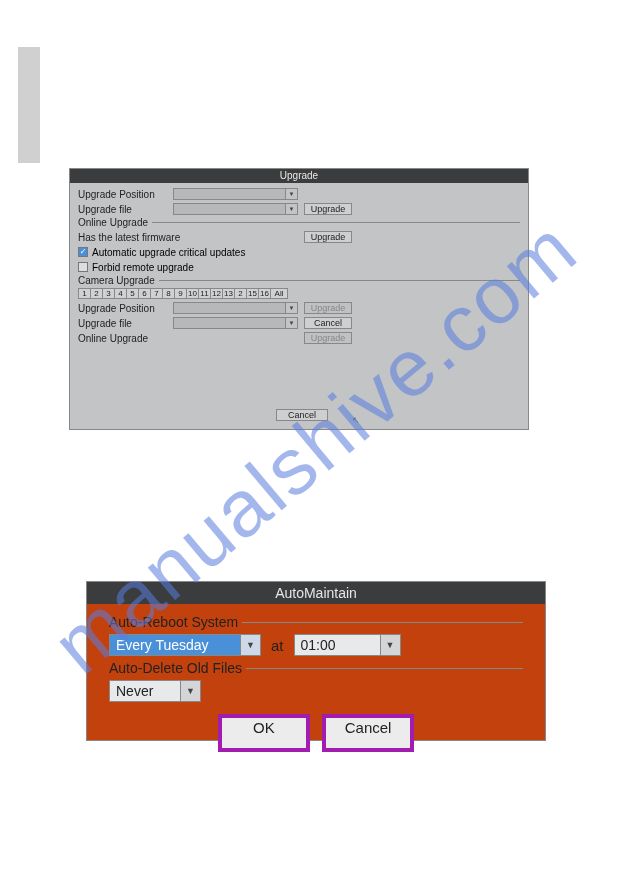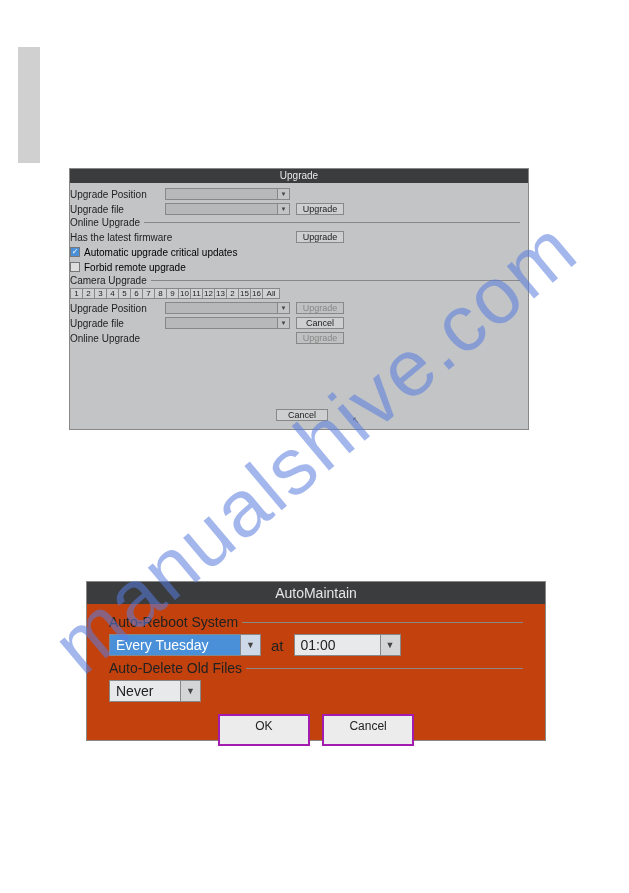--- a/index.html
+++ b/index.html
@@ -48,21 +48,21 @@
   }
   .dialog1 .titlebar {
     background: #3a3c3e;
     color: #e8e8e8;
     text-align: center;
     height: 14px;
     line-height: 14px;
     font-size: 10px;
   }
   .dialog1 .body {
-    padding: 4px 8px 4px 0;
+    padding: 4px 8px 4px 8px;
     position: relative;
   }
   .row1 {
     display: flex;
     align-items: center;
     height: 14px;
     margin-bottom: 1px;
   }
   .lbl1 {
     width: 95px;
@@ -246,24 +246,24 @@
     font-size: 15px;
     color: #222;
   }
   .footer2 {
     text-align: center;
     margin-top: 12px;
   }
   .btn2 {
     display: inline-block;
     width: 92px;
-    height: 32px;
+    height: 38px;
     background: #ececec;
-    border: 2px solid #a21caf;
-    font-size: 12px;
+    border: 4px solid #a21caf;
+    font-size: 15px;
     line-height: 20px;
     text-align: center;
     color: #222;
     margin: 0 4px;
   }
 </style>
 </head>
 <body>
 
 <div class="page-tab"></div>

